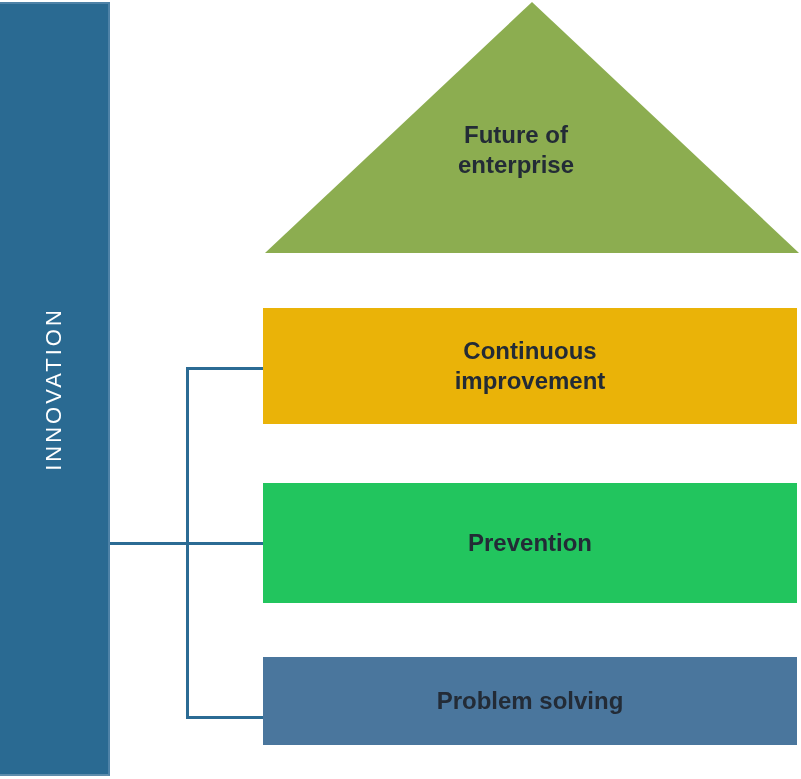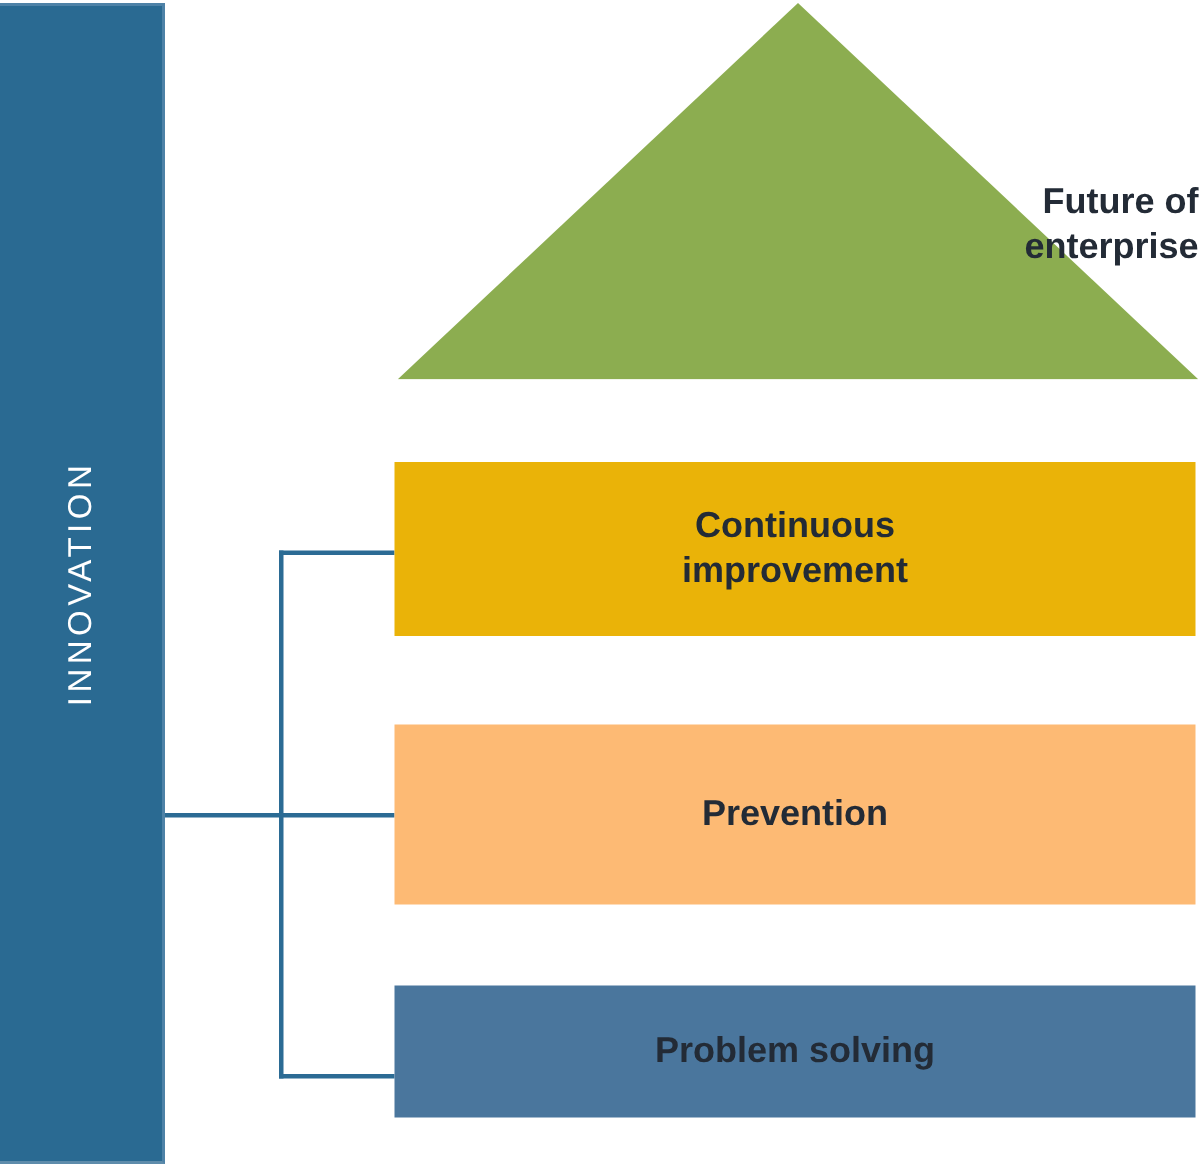--- a/index.html
+++ b/index.html
@@ -38,44 +38,44 @@
   
   .triangle {
     position: absolute;
     left: 265px; top: 2px;
     width: 534px; height: 251px;
     background: #8cad50;
     clip-path: polygon(50% 0, 0 100%, 100% 100%);
   }
   .triangle-label-wrap {
     position: absolute;
-    left: 265px; top: 120px;
+    left: 249px; top: 120px;
     width: 534px;
-    text-align: right;
+    text-align: center;
   }
   .triangle-label {
     display: inline-block;
     max-width: 175px;
     font-size: 24px;
     font-weight: 700;
     line-height: 30px;
     color: #232b36;
   }
 
   
   .bar {
     position: absolute;
     left: 263px;
     width: 534px;
     display: flex;
     align-items: center;
     justify-content: center;
   }
   .bar-1 { top: 308px; height: 116px; background: #eab308; }
-  .bar-2 { top: 483px; height: 120px; background: #fdba74; }
+  .bar-2 { top: 483px; height: 120px; background: #22c55e; }
   .bar-3 { top: 657px; height: 88px; background: #4a769d; }
   .bar-label {
     display: inline-block;
     max-width: 215px;
     text-align: center;
     font-size: 24px;
     font-weight: 700;
     line-height: 30px;
     color: #232b36;
   }

